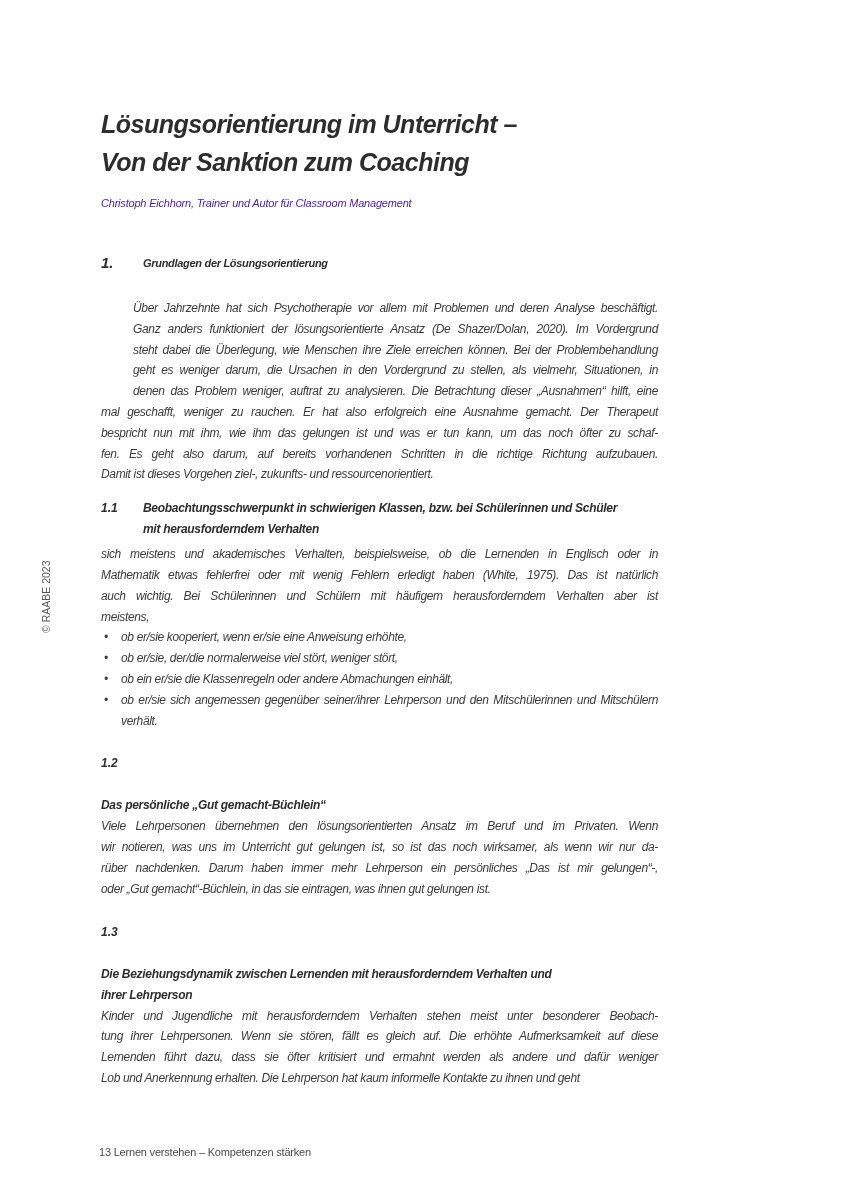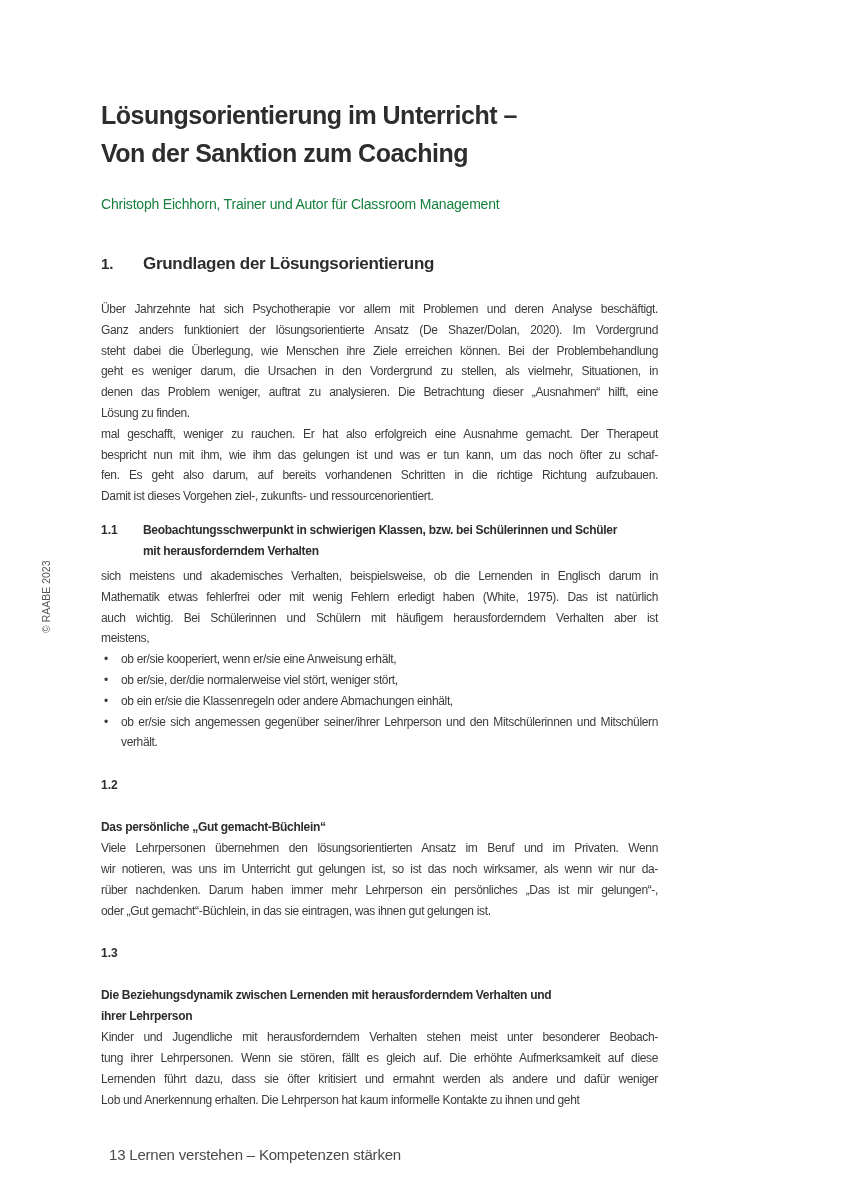--- a/index.html
+++ b/index.html
@@ -9,56 +9,57 @@
     width: 848px;
     height: 1200px;
     background: #ffffff;
     overflow: hidden;
     font-family: "Liberation Sans", "DejaVu Sans", sans-serif;
     color: #3b3b3b;
   }
   .content-col {
     position: absolute;
     left: 101px;
-    top: 3px;
+    top: 12px;
     width: 557px;
+    font-style: italic;
   }
   
   .title-block { margin-top: 93px; }
   .tlines .line {
     font-size: 25px;
     font-weight: 700;
     line-height: 38px;
     letter-spacing: -0.5px;
     color: #2d2d2d;
     white-space: nowrap;
   }
   
   .author-line {
-    margin-top: 23px;
-    font-size: 14px;
+    margin-top: 13px;
+    font-size: 11px;
     line-height: 18px;
     letter-spacing: -0.2px;
-    color: #15803d;
+    color: #4c1d95;
     white-space: nowrap;
   }
   
   .section-heading {
     display: flex;
     margin-top: 41px;
     color: #2d2d2d;
   }
   .section-heading .sec-num {
     flex: 0 0 42px;
     font-size: 15px;
     font-weight: 700;
     line-height: 20px;
   }
   .section-heading .hlines .line {
-    font-size: 17px;
+    font-size: 11px;
     font-weight: 700;
     line-height: 20px;
     letter-spacing: -0.3px;
     white-space: nowrap;
   }
   
   .subheading {
     display: flex;
     color: #2d2d2d;
   }
@@ -73,21 +74,21 @@
     font-size: 12px;
     font-weight: 700;
     line-height: 21px;
     letter-spacing: -0.3px;
     white-space: nowrap;
   }
   .mt-sec { margin-top: 13px; }
   .mt-sec2 { margin-top: 22px; flex-direction: column; }
   
   .paragraph { margin-top: 0; }
-  .paragraph.first { margin-top: 25px; }
+  .paragraph.first { margin-top: 25px; margin-left: 32px; }
   .paragraph.after-head { margin-top: 4px; }
   .plines .line {
     font-size: 12px;
     line-height: 20.8px;
     letter-spacing: -0.35px;
     text-align: justify;
     text-align-last: justify;
     white-space: nowrap;
     overflow: visible;
   }
@@ -106,23 +107,23 @@
     flex: 0 0 20px;
     padding-left: 3px;
   }
   .bullet-item .btext {
     flex: 1;
     text-align: justify;
   }
   
   .page-footer {
     position: absolute;
-    left: 109px;
+    left: 99px;
     top: 1146px;
-    font-size: 15px;
+    font-size: 11px;
     letter-spacing: -0.2px;
     color: #4a4a4a;
     white-space: nowrap;
   }
   
   .copyright-sidebar {
     position: absolute;
     left: 40px;
     top: 633px;
     width: 76px;
@@ -156,49 +157,48 @@
           <div class="line last">Grundlagen der Lösungsorientierung</div>
         </div>
     </div>
 
     <div class="paragraph first plines">
         <div class="line">Über Jahrzehnte hat sich Psychotherapie vor allem mit Problemen und deren Analyse beschäftigt.</div>
         <div class="line">Ganz anders funktioniert der lösungsorientierte Ansatz (De Shazer/Dolan, 2020). Im Vordergrund</div>
         <div class="line">steht dabei die Überlegung, wie Menschen ihre Ziele erreichen können. Bei der Problembehandlung</div>
         <div class="line">geht es weniger darum, die Ursachen in den Vordergrund zu stellen, als vielmehr, Situationen, in</div>
         <div class="line">denen das Problem weniger, auftrat zu analysieren. Die Betrachtung dieser „Ausnahmen“ hilft, eine</div>
-        <div class="line last">Lösung zu finden.</div>
       </div>
 
     <div class="paragraph plines">
         <div class="line">mal geschafft, weniger zu rauchen. Er hat also erfolgreich eine Ausnahme gemacht. Der Therapeut</div>
         <div class="line">bespricht nun mit ihm, wie ihm das gelungen ist und was er tun kann, um das noch öfter zu schaf-</div>
         <div class="line">fen. Es geht also darum, auf bereits vorhandenen Schritten in die richtige Richtung aufzubauen.</div>
         <div class="line last">Damit ist dieses Vorgehen ziel-, zukunfts- und ressourcenorientiert.</div>
       </div>
 
     <div class="subheading mt-sec">
       <div class="sec-num">1.1</div>
       <div class="hlines">
           <div class="line">Beobachtungsschwerpunkt in schwierigen Klassen, bzw. bei Schülerinnen und Schüler</div>
           <div class="line last">mit herausforderndem Verhalten</div>
         </div>
     </div>
 
     <div class="paragraph after-head plines">
-        <div class="line">sich meistens und akademisches Verhalten, beispielsweise, ob die Lernenden in Englisch darum in</div>
+        <div class="line">sich meistens und akademisches Verhalten, beispielsweise, ob die Lernenden in Englisch oder in</div>
         <div class="line">Mathematik etwas fehlerfrei oder mit wenig Fehlern erledigt haben (White, 1975). Das ist natürlich</div>
         <div class="line">auch wichtig. Bei Schülerinnen und Schülern mit häufigem herausforderndem Verhalten aber ist</div>
         <div class="line last">meistens,</div>
       </div>
 
     <div class="bullet-list">
         <div class="bullet-item">
           <span class="bmark">•</span>
-          <span class="btext">ob er/sie kooperiert, wenn er/sie eine Anweisung erhält,</span>
+          <span class="btext">ob er/sie kooperiert, wenn er/sie eine Anweisung erhöhte,</span>
         </div>
         <div class="bullet-item">
           <span class="bmark">•</span>
           <span class="btext">ob er/sie, der/die normalerweise viel stört, weniger stört,</span>
         </div>
         <div class="bullet-item">
           <span class="bmark">•</span>
           <span class="btext">ob ein er/sie die Klassenregeln oder andere Abmachungen einhält,</span>
         </div>
         <div class="bullet-item">

